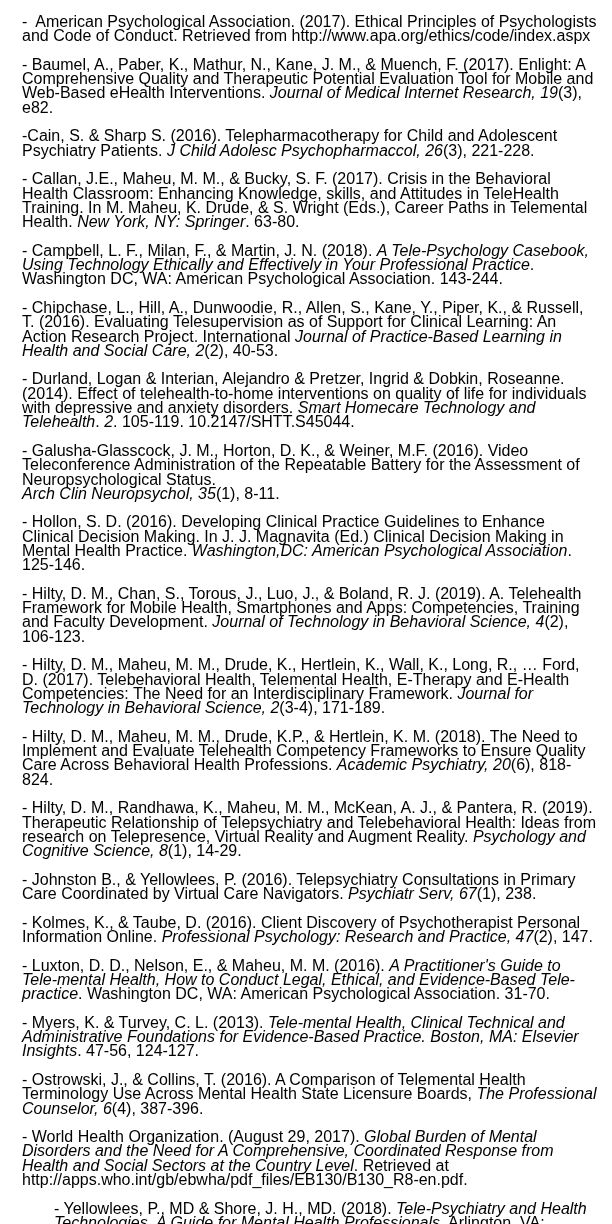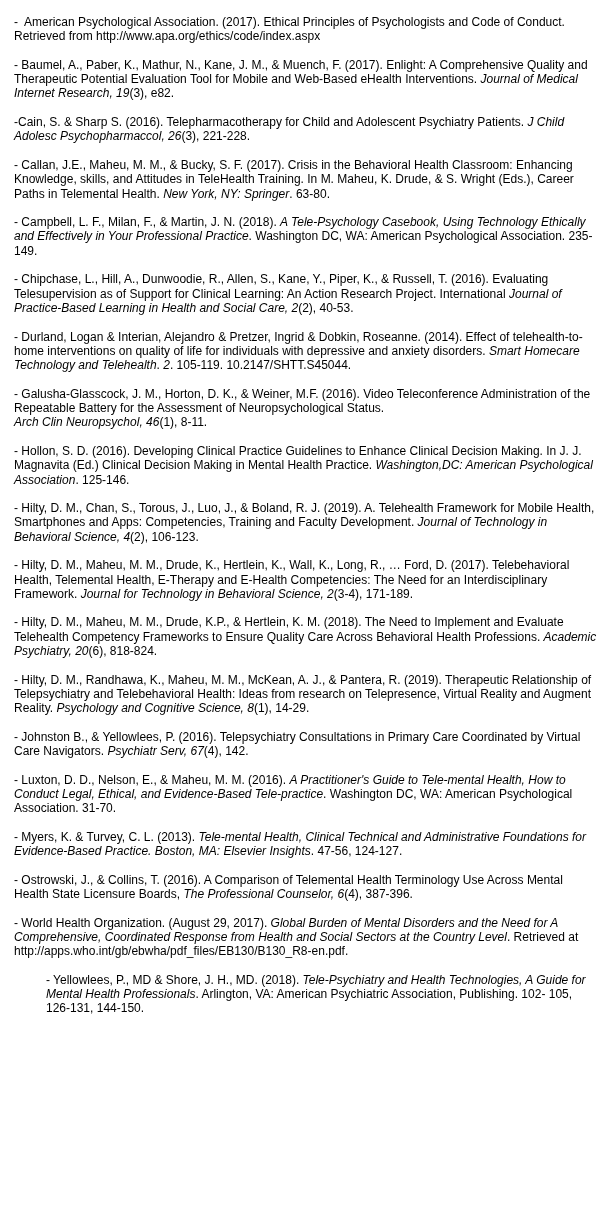--- a/index.html
+++ b/index.html
@@ -5,25 +5,25 @@
   html, body {
     margin: 0;
     padding: 0;
     background: #ffffff;
   }
   .page {
     position: relative;
     width: 612px;
     height: 1224px;
     box-sizing: border-box;
-    padding: 15px 14px 14px 14px;
+    padding: 15px 14px 14px 22px;
     background: #ffffff;
     color: #000000;
     font-family: "Liberation Sans", sans-serif;
-    font-size: 12px;
+    font-size: 16px;
     line-height: 14.3px;
     overflow: hidden;
   }
   .references-list p.reference {
     margin: 0 0 14.3px 0;
     white-space: pre-wrap;
     word-break: break-word;
   }
   .references-list p.reference:last-child {
     margin-bottom: 0;
@@ -35,29 +35,30 @@
 </style>
 </head>
 <body>
 
 <div class="page">
   <div class="references-list">
       <p class="reference"><span>-  American Psychological Association. (2017). Ethical Principles of Psychologists and Code of Conduct. Retrieved from http://www.apa.org/ethics/code/index.aspx</span></p>
       <p class="reference"><span>- Baumel, A., Paber, K., Mathur, N., Kane, J. M., &amp; Muench, F. (2017). Enlight: A Comprehensive Quality and Therapeutic Potential Evaluation Tool for Mobile and Web-Based eHealth Interventions. </span><i>Journal of Medical Internet Research, 19</i><span>(3), e82.</span></p>
       <p class="reference"><span>-Cain, S. &amp; Sharp S. (2016). Telepharmacotherapy for Child and Adolescent Psychiatry Patients. </span><i>J Child Adolesc Psychopharmaccol, 26</i><span>(3), 221-228.</span></p>
       <p class="reference"><span>- Callan, J.E., Maheu, M. M., &amp; Bucky, S. F. (2017). Crisis in the Behavioral Health Classroom: Enhancing Knowledge, skills, and Attitudes in TeleHealth Training. In M. Maheu, K. Drude, &amp; S. Wright (Eds.), Career Paths in Telemental Health. </span><i>New York, NY: Springer</i><span>. 63-80.</span></p>
-      <p class="reference"><span>- Campbell, L. F., Milan, F., &amp; Martin, J. N. (2018). </span><i>A Tele-Psychology Casebook, Using Technology Ethically and Effectively in Your Professional Practice</i><span>. Washington DC, WA: American Psychological Association. 235-149.</span></p>
+      <p class="reference"><span>- Campbell, L. F., Milan, F., &amp; Martin, J. N. (2018). </span><i>A Tele-Psychology Casebook, Using Technology Ethically and Effectively in Your Professional Practice</i><span>. Washington DC, WA: American Psychological Association. 143-244.</span></p>
       <p class="reference"><span>- Chipchase, L., Hill, A., Dunwoodie, R., Allen, S., Kane, Y., Piper, K., &amp; Russell, T. (2016). Evaluating Telesupervision as of Support for Clinical Learning: An Action Research Project. International </span><i>Journal of Practice-Based Learning in Health and Social Care, 2</i><span>(2), 40-53.</span></p>
       <p class="reference"><span>- Durland, Logan &amp; Interian, Alejandro &amp; Pretzer, Ingrid &amp; Dobkin, Roseanne. (2014). Effect of telehealth-to-home interventions on quality of life for individuals with depressive and anxiety disorders. </span><i>Smart Homecare Technology and Telehealth</i><span>. </span><i>2</i><span>. 105-119. 10.2147/SHTT.S45044.</span></p>
-      <p class="reference"><span>- Galusha-Glasscock, J. M., Horton, D. K., &amp; Weiner, M.F. (2016). Video Teleconference Administration of the Repeatable Battery for the Assessment of Neuropsychological Status.</span><br><i>Arch Clin Neuropsychol, 46</i><span>(1), 8-11.</span></p>
+      <p class="reference"><span>- Galusha-Glasscock, J. M., Horton, D. K., &amp; Weiner, M.F. (2016). Video Teleconference Administration of the Repeatable Battery for the Assessment of Neuropsychological Status.</span><br><i>Arch Clin Neuropsychol, 35</i><span>(1), 8-11.</span></p>
       <p class="reference"><span>- Hollon, S. D. (2016). Developing Clinical Practice Guidelines to Enhance Clinical Decision Making. In J. J. Magnavita (Ed.) Clinical Decision Making in Mental Health Practice. </span><i>Washington,DC: American Psychological Association</i><span>. 125-146.</span></p>
       <p class="reference"><span>- Hilty, D. M., Chan, S., Torous, J., Luo, J., &amp; Boland, R. J. (2019). A. Telehealth Framework for Mobile Health, Smartphones and Apps: Competencies, Training and Faculty Development. </span><i>Journal of Technology in Behavioral Science, 4</i><span>(2), 106-123.</span></p>
       <p class="reference"><span>- Hilty, D. M., Maheu, M. M., Drude, K., Hertlein, K., Wall, K., Long, R., … Ford, D. (2017). Telebehavioral Health, Telemental Health, E-Therapy and E-Health Competencies: The Need for an Interdisciplinary Framework. </span><i>Journal for Technology in Behavioral Science, 2</i><span>(3-4), 171-189.</span></p>
       <p class="reference"><span>- Hilty, D. M., Maheu, M. M., Drude, K.P., &amp; Hertlein, K. M. (2018). The Need to Implement and Evaluate Telehealth Competency Frameworks to Ensure Quality Care Across Behavioral Health Professions. </span><i>Academic Psychiatry, 20</i><span>(6), 818-824.</span></p>
       <p class="reference"><span>- Hilty, D. M., Randhawa, K., Maheu, M. M., McKean, A. J., &amp; Pantera, R. (2019). Therapeutic Relationship of Telepsychiatry and Telebehavioral Health: Ideas from research on Telepresence, Virtual Reality and Augment Reality. </span><i>Psychology and Cognitive Science, 8</i><span>(1), 14-29.</span></p>
-      <p class="reference"><span>- Johnston B., &amp; Yellowlees, P. (2016). Telepsychiatry Consultations in Primary Care Coordinated by Virtual Care Navigators. </span><i>Psychiatr Serv, 67</i><span>(4), 142.</span></p>
+      <p class="reference"><span>- Johnston B., &amp; Yellowlees, P. (2016). Telepsychiatry Consultations in Primary Care Coordinated by Virtual Care Navigators. </span><i>Psychiatr Serv, 67</i><span>(1), 238.</span></p>
+      <p class="reference"><span>- Kolmes, K., &amp; Taube, D. (2016). Client Discovery of Psychotherapist Personal Information Online. </span><i>Professional Psychology: Research and Practice, 47</i><span>(2), 147.</span></p>
       <p class="reference"><span>- Luxton, D. D., Nelson, E., &amp; Maheu, M. M. (2016). </span><i>A Practitioner's Guide to Tele-mental Health, How to Conduct Legal, Ethical, and Evidence-Based Tele-practice</i><span>. Washington DC, WA: American Psychological Association. 31-70.</span></p>
       <p class="reference"><span>- Myers, K. &amp; Turvey, C. L. (2013). </span><i>Tele-mental Health, Clinical Technical and Administrative Foundations for Evidence-Based Practice. Boston, MA: Elsevier Insights</i><span>. 47-56, 124-127.</span></p>
       <p class="reference"><span>- Ostrowski, J., &amp; Collins, T. (2016). A Comparison of Telemental Health Terminology Use Across Mental Health State Licensure Boards, </span><i>The Professional Counselor, 6</i><span>(4), 387-396.</span></p>
       <p class="reference"><span>- World Health Organization. (August 29, 2017). </span><i>Global Burden of Mental Disorders and the Need for A Comprehensive, Coordinated Response from Health and Social Sectors at the Country Level</i><span>. Retrieved at http://apps.who.int/gb/ebwha/pdf_files/EB130/B130_R8-en.pdf.</span></p>
       <p class="reference"><span>- Yellowlees, P., MD &amp; Shore, J. H., MD. (2018). </span><i>Tele-Psychiatry and Health Technologies, A Guide for Mental Health Professionals</i><span>. Arlington, VA: American Psychiatric Association, Publishing. 102- 105, 126-131, 144-150.</span></p>
     </div>
 </div>
 
 </body></html>

